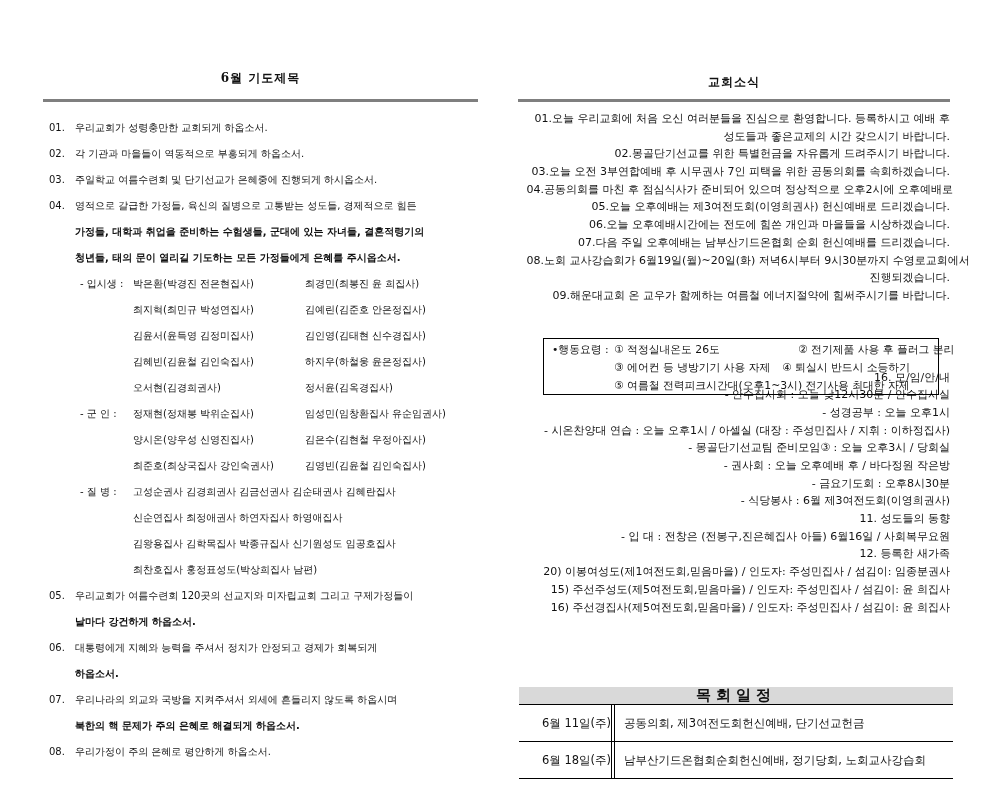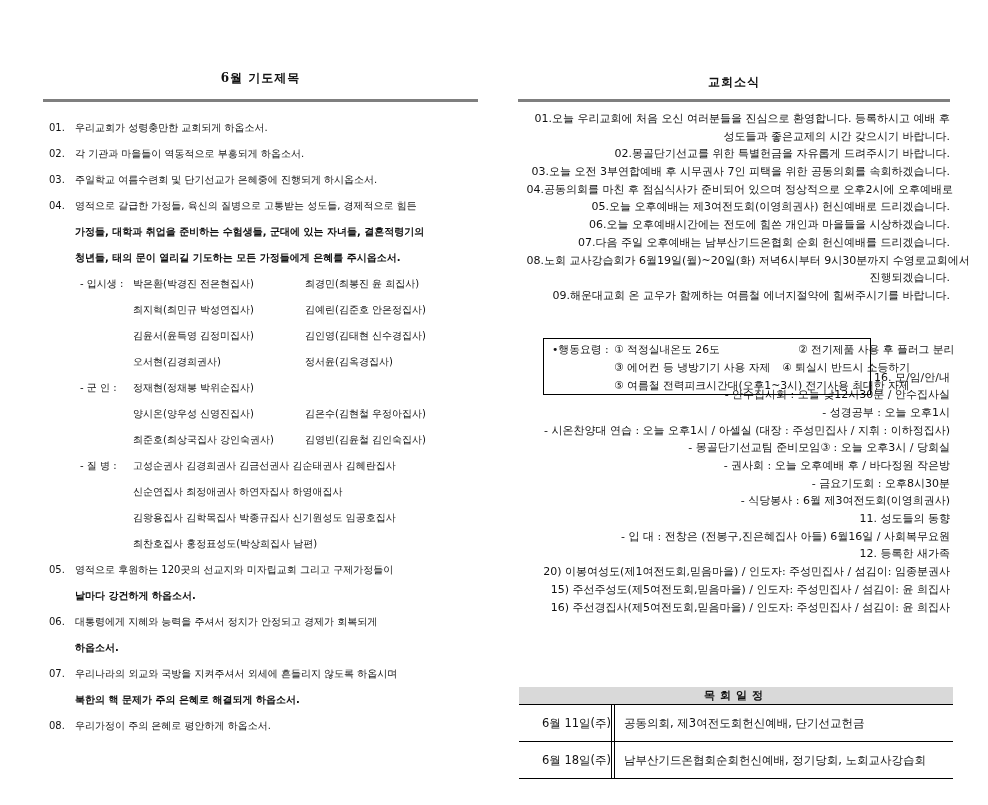--- a/index.html
+++ b/index.html
@@ -32,30 +32,30 @@
 
   
   .nlist { position: absolute; top: 110px; left: 2px; width: 430px; font-size: 11px; }
   .nline { height: 17.7px; line-height: 17.7px; white-space: nowrap; text-align: right; }
   .nline .num { display: inline-block; width: 24px; }
   .nind { padding-left: 24px; }
   .dash { padding-left: 8px; }
   .fam { padding-left: 22px; }
 
   .box {
-    position: absolute; left: 23px; top: 228px; width: 328px; height: 57px;
+    position: absolute; left: 23px; top: 228px; width: 396px; height: 57px;
     border: 1.5px solid #000; box-sizing: border-box; font-size: 10.8px;
   }
   .box .r { position: absolute; height: 19px; line-height: 19px; white-space: nowrap; }
 
   
   .sched { position: absolute; top: 687px; left: 1px; width: 434px; font-size: 11.5px; }
   .sched .hdr {
     height: 17px; line-height: 17px; background: #d9d9d9; text-align: center;
-    border-bottom: 1.5px solid #000; letter-spacing: 5px; font-weight: bold; font-size: 11px;
+    border-bottom: 1.5px solid #000; letter-spacing: 5px; font-weight: bold; font-size: 15px;
   }
   .sched .row { position: relative; height: 36px; border-bottom: 1.5px solid #000; }
   .sched .d {
     position: absolute; left: 0; width: 92px; text-align: right; line-height: 36px; height: 36px;
     border-right: 4px double #000;
   }
   .sched .e { position: absolute; left: 105px; line-height: 36px; white-space: nowrap; }
 </style>
 </head>
 <body>
@@ -78,27 +78,32 @@
       </div>
     <div class="sub">
         <span class="a">최지혁(최민규 박성연집사)</span>
         <span class="b">김예린(김준호 안은정집사)</span>
       </div>
     <div class="sub">
         <span class="a">김윤서(윤득영 김정미집사)</span>
         <span class="b">김인영(김태현 신수경집사)</span>
       </div>
     <div class="sub">
+        <span class="a">김혜빈(김윤철 김인숙집사)</span>
+        <span class="b">하지우(하철웅 윤은정집사)</span>
+      </div>
+    <div class="sub">
         <span class="a">오서현(김경희권사)</span>
         <span class="b">정서윤(김옥경집사)</span>
       </div>
 
     <div class="sub">
         <span class="lab">- 군  인 :</span>
         <span class="a">정재현(정채봉 박위순집사)</span>
+        <span class="b">임성민(임창환집사 유순임권사)</span>
       </div>
     <div class="sub">
         <span class="a">양시온(양우성 신영진집사)</span>
         <span class="b">김은수(김현철 우정아집사)</span>
       </div>
     <div class="sub">
         <span class="a">최준호(최상국집사 강인숙권사)</span>
         <span class="b">김영빈(김윤철 김인숙집사)</span>
       </div>
 
@@ -109,21 +114,21 @@
     <div class="sub">
         <span class="a">신순연집사 최정애권사 하연자집사 하영애집사</span>
       </div>
     <div class="sub">
         <span class="a">김왕용집사 김학목집사 박종규집사 신기원성도 임공호집사</span>
       </div>
     <div class="sub">
         <span class="a">최찬호집사 홍정표성도(박상희집사 남편)</span>
       </div>
 
-    <div class="pline"><span class="num">05.</span><span>영적으로 후원하는 120곳의 선교지와 미자립교회 그리고 구제가정들이</span></div>
+    <div class="pline"><span class="num">05.</span><span>우리교회가 여름수련회 120곳의 선교지와 미자립교회 그리고 구제가정들이</span></div>
     <div class="pline indent1">날마다 강건하게 하옵소서.</div>
     <div class="pline"><span class="num">06.</span><span>대통령에게 지혜와 능력을 주셔서 정치가 안정되고 경제가 회복되게</span></div>
     <div class="pline indent1">하옵소서.</div>
     <div class="pline"><span class="num">07.</span><span>우리나라의 외교와 국방을 지켜주셔서 외세에 흔들리지 않도록 하옵시며</span></div>
     <div class="pline indent1">북한의 핵 문제가 주의 은혜로 해결되게 하옵소서.</div>
     <div class="pline"><span class="num">08.</span><span>우리가정이 주의 은혜로 평안하게 하옵소서.</span></div>
   </div>
 </div>
 
 <div class="col right">

